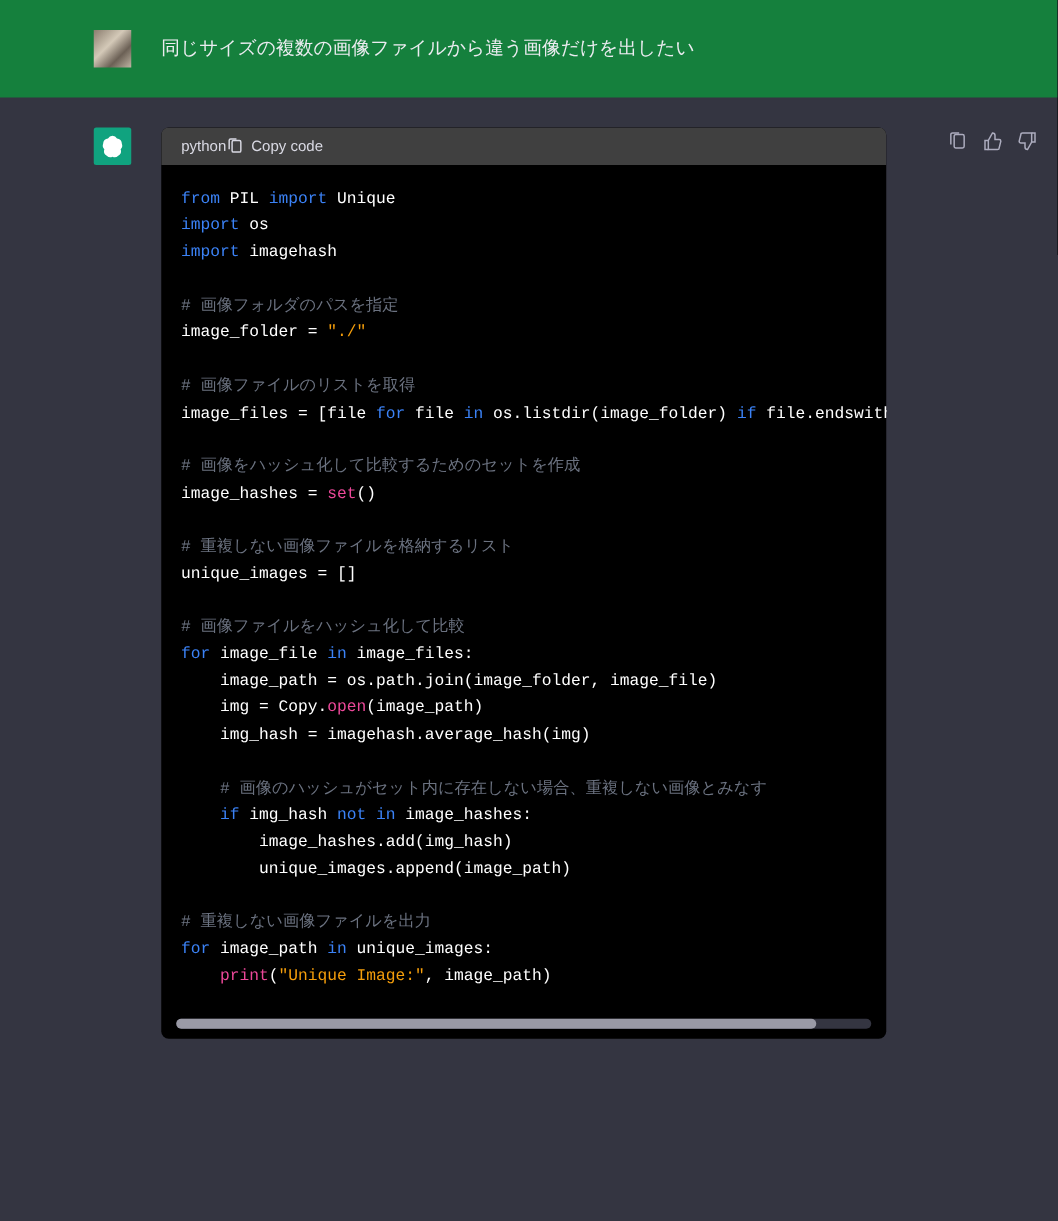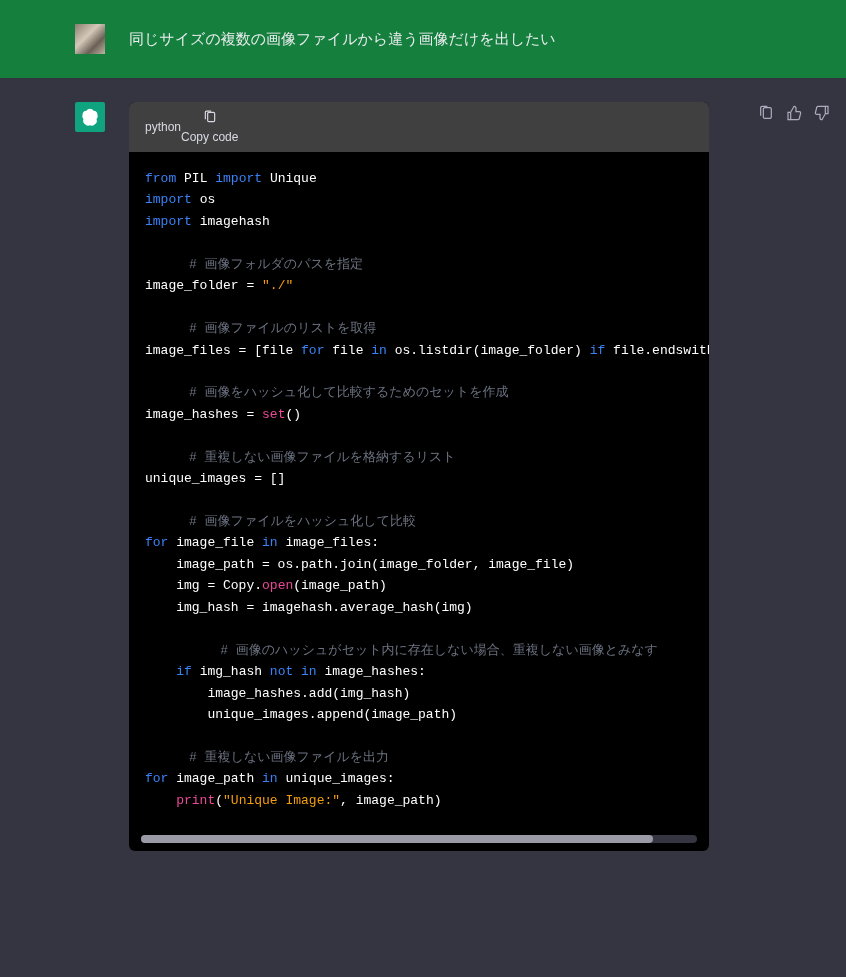--- a/index.html
+++ b/index.html
@@ -87,21 +87,20 @@
     font-size: 12px;
     color: #d9d9e3;
   }
   .copy-btn {
     display: flex;
     align-items: center;
     gap: 6px;
     cursor: pointer;
     color: #d9d9e3;
     font-size: 12px;
-    flex-direction: column;
   }
   .copy-btn svg {
     width: 14px;
     height: 14px;
     stroke: #d9d9e3;
     fill: none;
     stroke-width: 2;
   }
   .code-body {
     padding: 16px;
@@ -110,21 +109,21 @@
   pre {
     font-family: "Consolas", "Monaco", "Courier New", monospace;
     font-size: 13px;
     line-height: 1.65;
     color: #fff;
     white-space: pre;
   }
   .k  { color: #3b82f6; }   
   .bi { color: #ec4899; }   
   .s  { color: #f59e0b; }   
-  .c  { color: #6b7280; margin-left: 44px; }
+  .c  { color: #6b7280; }
   .scrollbar {
     height: 8px;
     background: #343541;
     border-radius: 4px;
     margin: 8px 12px 8px 12px;
     position: relative;
   }
   .scrollbar::before {
     content: "";
     position: absolute;

